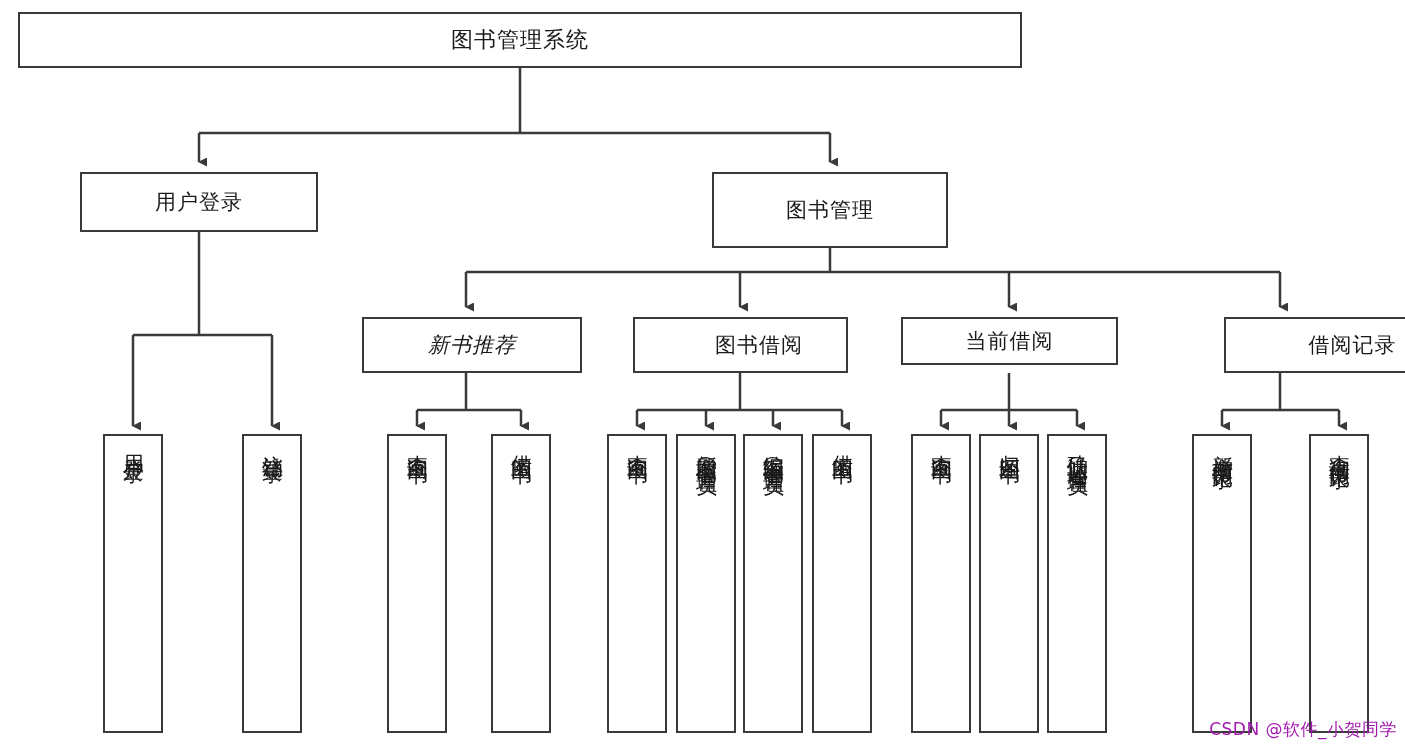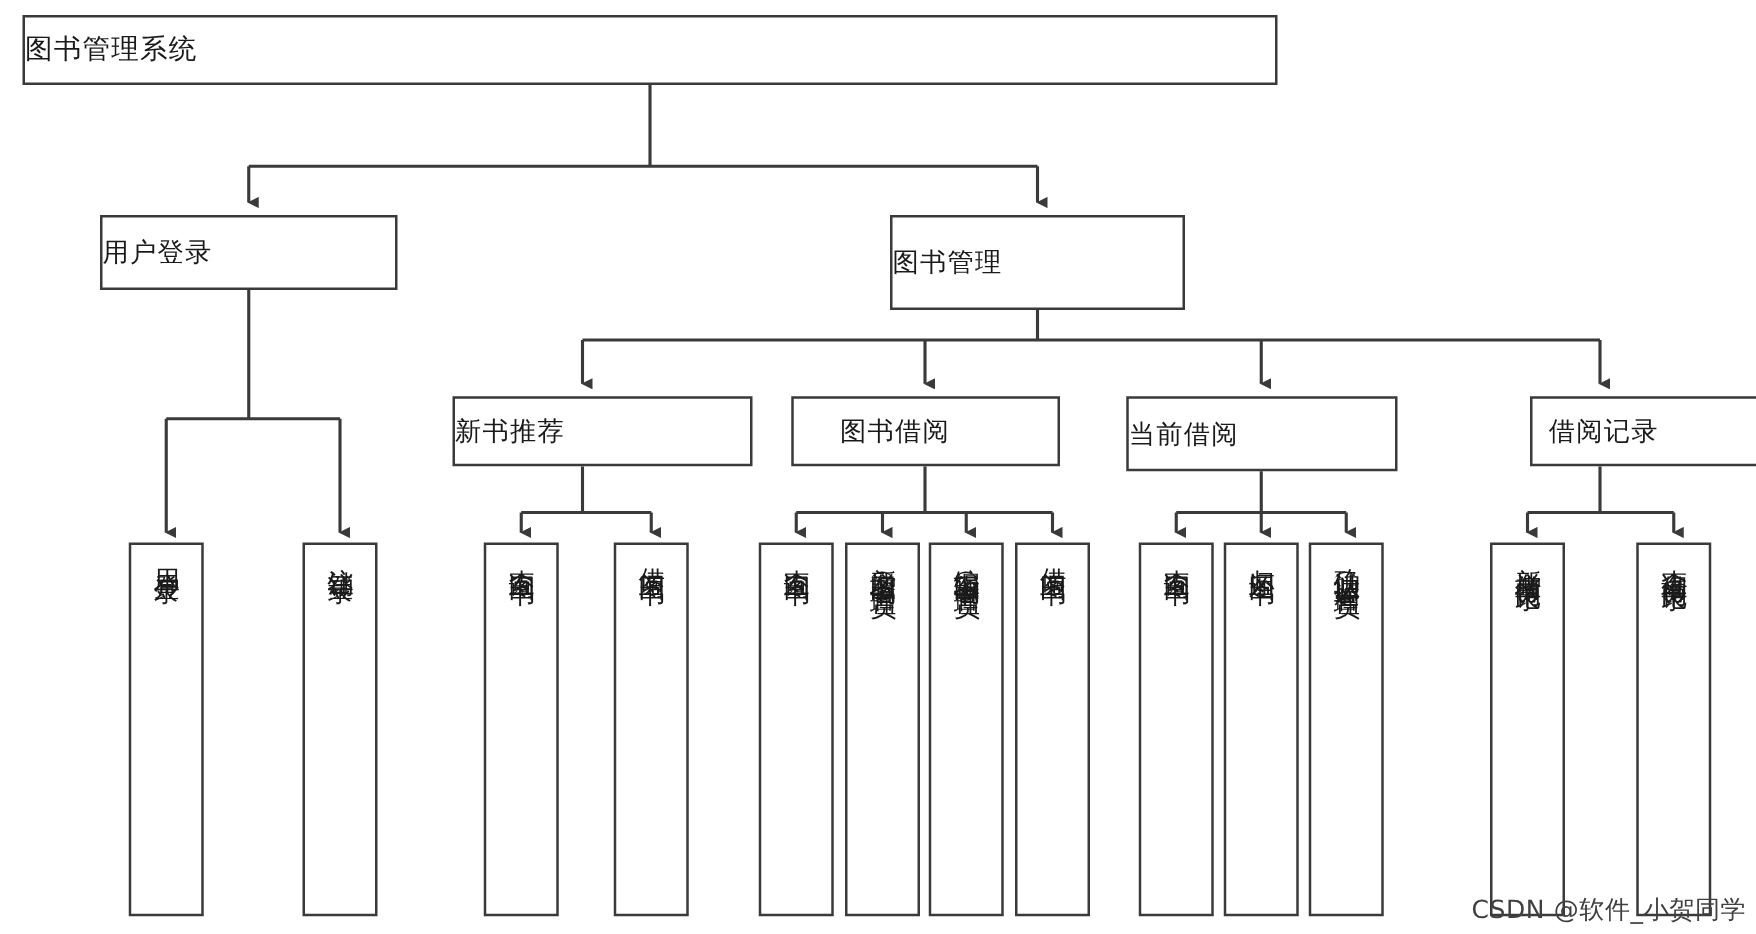--- a/index.html
+++ b/index.html
@@ -25,20 +25,21 @@
     height: 747px;
     pointer-events: none;
   }
   .node {
     position: absolute;
     box-sizing: border-box;
     border: 2.5px solid #3a3a3a;
     background: #ffffff;
     display: flex;
     align-items: center;
+    justify-content: center;
     color: #1a1a1a;
   }
   .node .label {
     display: block;
     text-align: center;
     line-height: 1.18;
     white-space: nowrap;
   }
   
   .node.h .label {
@@ -60,22 +61,22 @@
     text-orientation: upright;
     font-size: 21px;
     letter-spacing: 3px;
     line-height: 1;
     padding-top: 2px;
   }
   .watermark {
     position: absolute;
     right: 8px;
     bottom: 6px;
-    font-size: 20px;
-    color: #404040;
+    font-size: 17px;
+    color: #a21caf;
     letter-spacing: 0.5px;
     white-space: nowrap;
   }
 </style>
 </head>
 <body>
 
 <div id="canvas">
 
   <svg class="wires" viewBox="0 0 1405 747" xmlns="http://www.w3.org/2000/svg">
@@ -132,27 +133,27 @@
     <span class="label">图书管理系统</span>
   </div>
 
   <div class="node h" style="left:80px; top:172px; width:238px; height:60px;">
     <span class="label">用户登录</span>
   </div>
   <div class="node h" style="left:712px; top:172px; width:236px; height:76px;">
     <span class="label">图书管理</span>
   </div>
 
-  <div class="node h" style="left:362px; top:317px; width:240px; height:56px;">
+  <div class="node h" style="left:362px; top:317px; width:220px; height:56px;font-style:italic;">
     <span class="label">新书推荐</span>
   </div>
   <div class="node h" style="left:633px; top:317px; width:215px; height:56px;padding-left:37px;">
     <span class="label">图书借阅</span>
   </div>
-  <div class="node h" style="left:901px; top:317px; width:217px; height:60px;">
+  <div class="node h" style="left:901px; top:317px; width:217px; height:48px;">
     <span class="label">当前借阅</span>
   </div>
   <div class="node h" style="left:1224px; top:317px; width:244px; height:56px;padding-left:13px;">
     <span class="label">借阅记录</span>
   </div>
 
   <div class="node v" style="left:103px; top:434px; width:60px; height:299px;">
     <span class="label">用户登录</span>
   </div>
   <div class="node v" style="left:242px; top:434px; width:60px; height:299px;">

